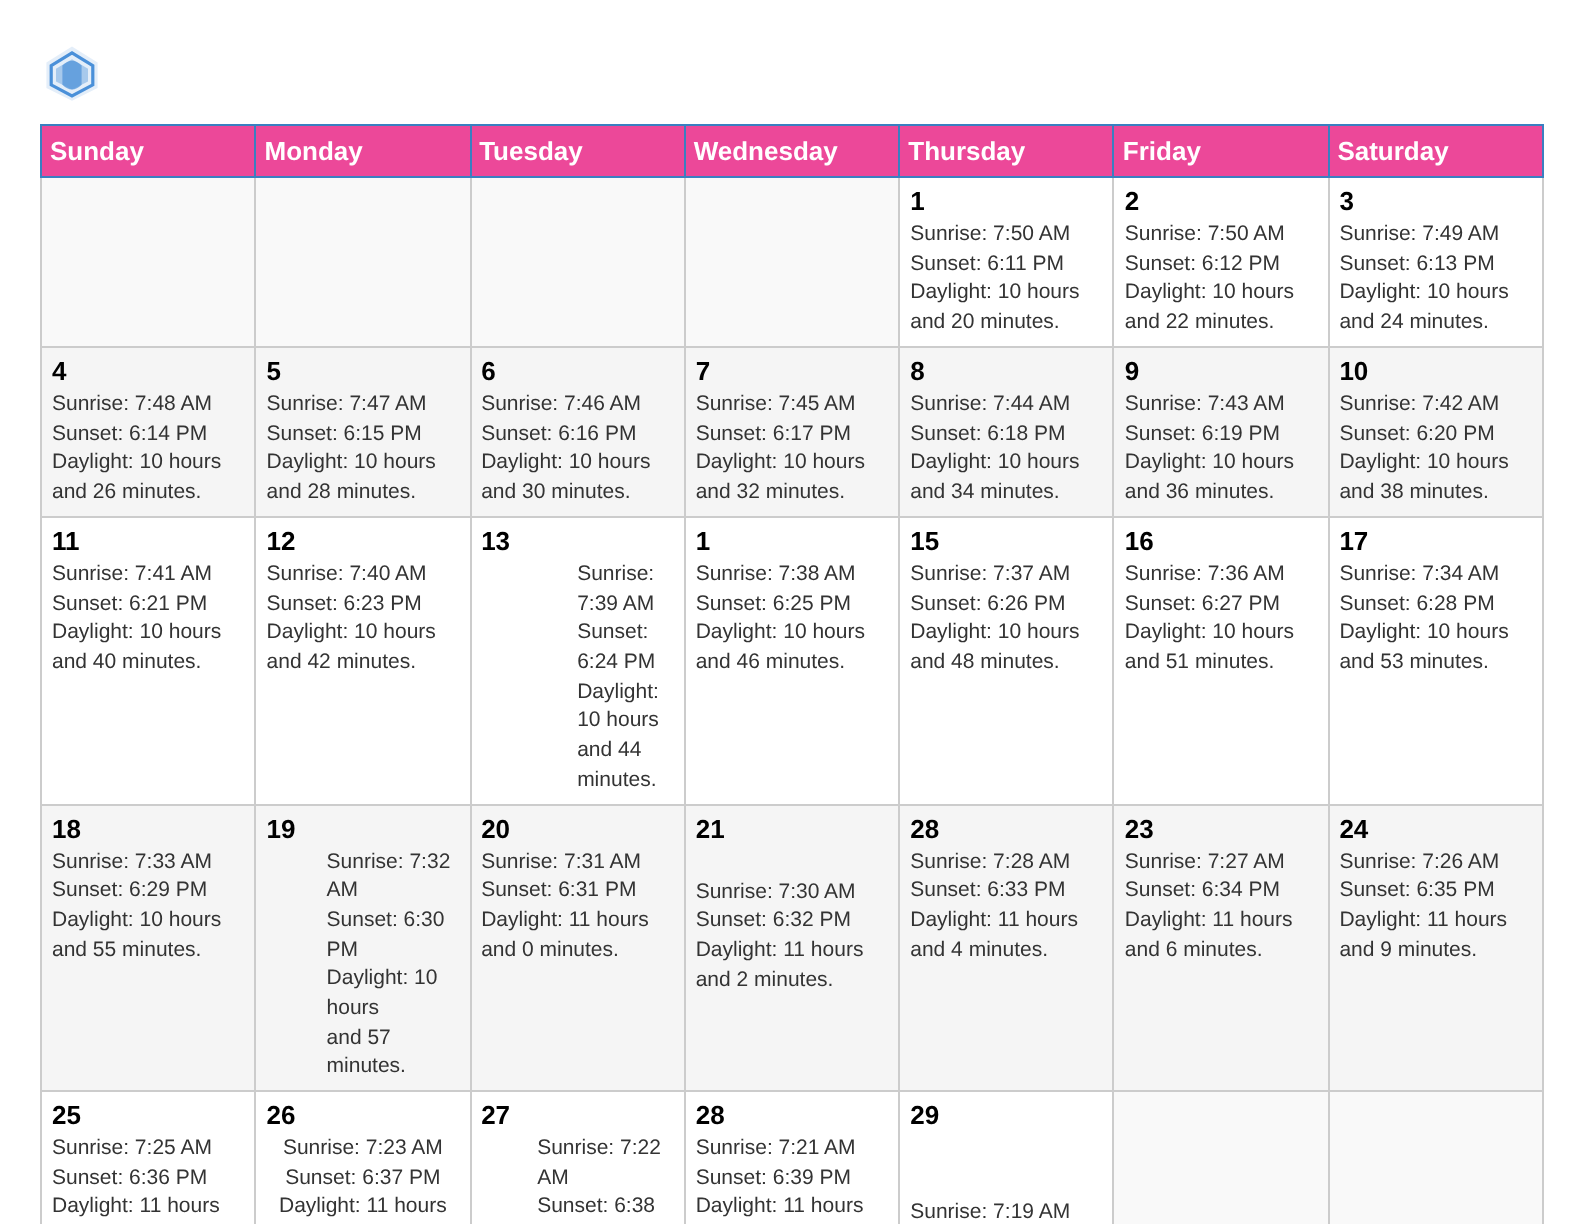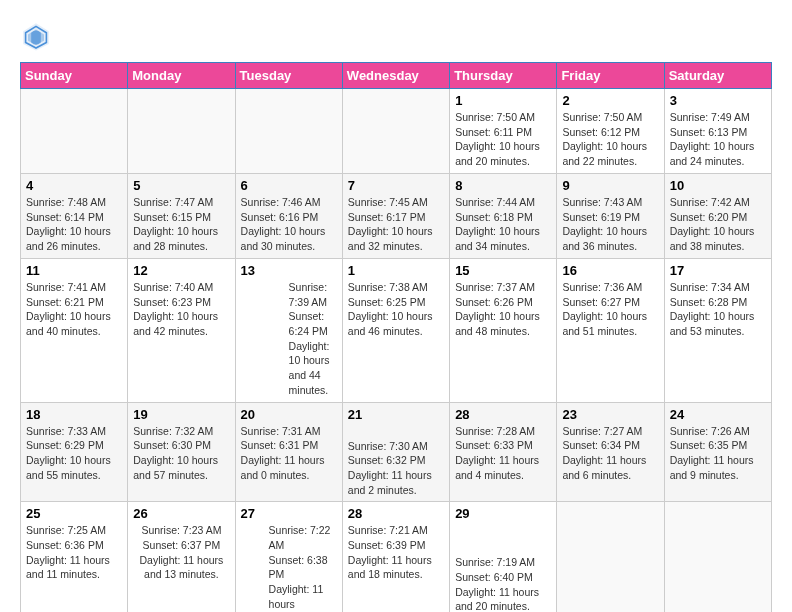--- a/index.html
+++ b/index.html
@@ -258,21 +258,21 @@
       <tr>
         <td>
           <span class="day-num">18</span>
           <div class="day-info" style="white-space: pre-line;">Sunrise: 7:33 AM
 Sunset: 6:29 PM
 Daylight: 10 hours
 and 55 minutes.</div>
         </td>
         <td>
           <span class="day-num">19</span>
-          <div class="day-info" style="white-space: pre-line;">Sunrise: 7:32 AM
+          <div class="day-info" style="white-space: pre-line; margin-left: 30px;">Sunrise: 7:32 AM
 Sunset: 6:30 PM
 Daylight: 10 hours
 and 57 minutes.</div>
         </td>
         <td>
           <span class="day-num">20</span>
           <div class="day-info" style="white-space: pre-line;">Sunrise: 7:31 AM
 Sunset: 6:31 PM
 Daylight: 11 hours
 and 0 minutes.</div>

